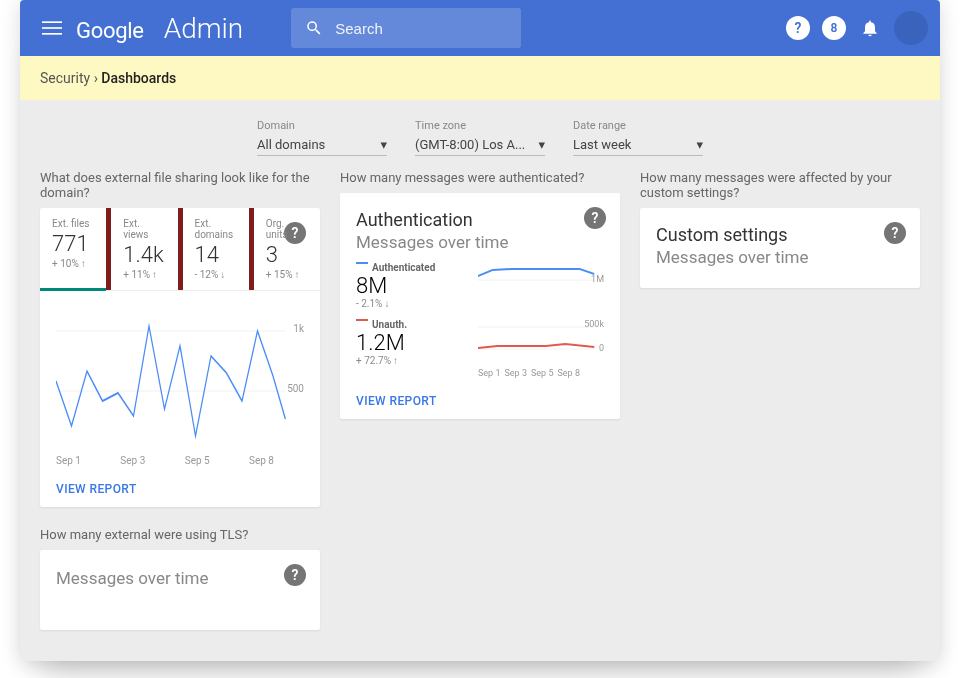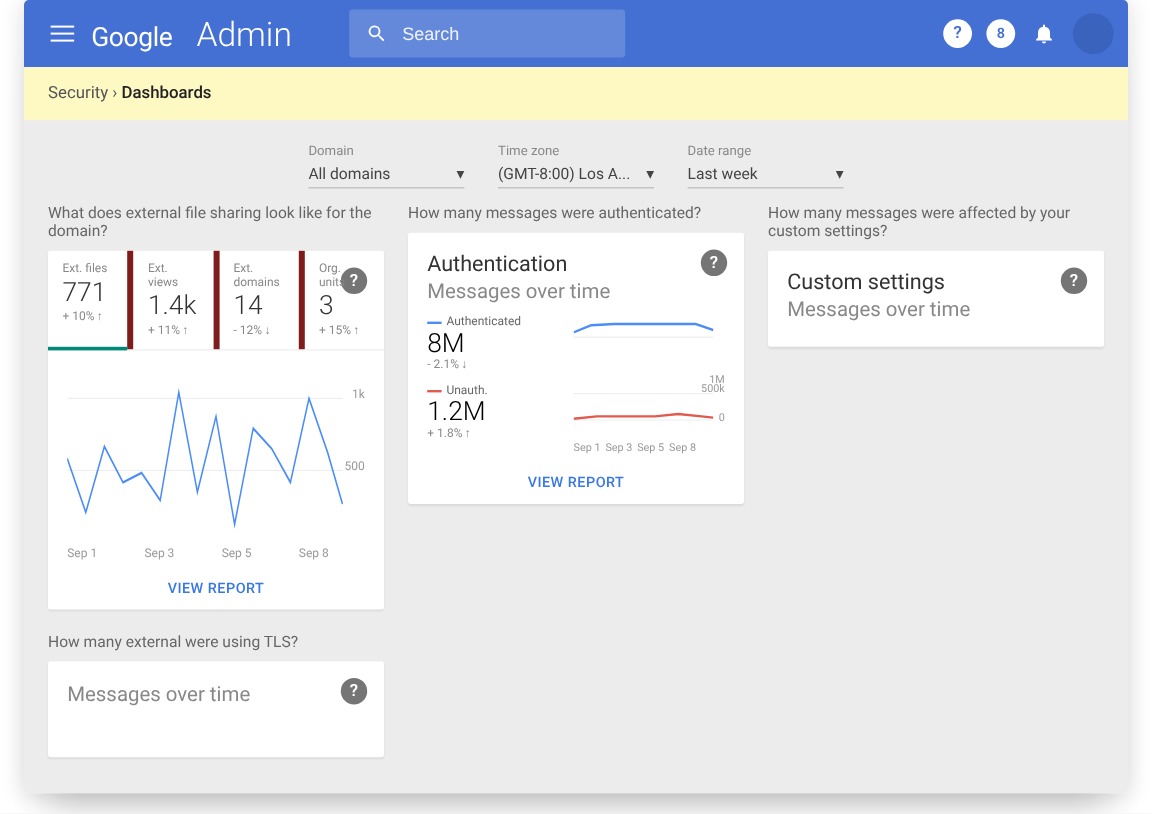--- a/index.html
+++ b/index.html
@@ -34,25 +34,25 @@
 .tab .tval{ font-size:22px; color:#333; font-weight:300; margin-top:2px;}
 .tab .tchange{ font-size:10px; color:#888; margin-top:2px;}
 .tab.active::after{ content:''; position:absolute; left:0; right:0; bottom:-1px; height:3px; background:#00897b;}
 .helpcirc{ position:absolute; right:14px; top:14px; width:22px; height:22px; border-radius:50%; background:#757575; color:#fff; display:flex; align-items:center; justify-content:center; font-size:14px; font-weight:600; cursor:pointer;}
 .card h3{ font-size:18px; color:#333; font-weight:400;}
 .card .sub{ font-size:17px; color:#888; margin-top:2px;}
 .chartzone{ position:relative; height:150px; margin-top:4px;}
 .chartzone svg{ width:100%; height:100%;}
 .xlabels{ display:flex; justify-content:space-between; font-size:10px; color:#999; padding:0 30px 0 0; margin-top:4px;}
 .ylabel{ position:absolute; right:0; font-size:10px; color:#999;}
-.viewreport{ text-align:center; padding-top:12px;}
+.viewreport{ text-align:left; padding-top:12px;}
 .viewreport a{ color:#3878e6; font-size:12px; font-weight:500; letter-spacing:0.4px; text-decoration:none; cursor:pointer;}
 .legend-row{ display:flex; align-items:flex-start; gap:12px; margin-top:10px;}
 .legend-left{ width:110px;}
-.legend-left .llabel{ font-size:10px; color:#666; display:flex; align-items:center; gap:4px;}
+.legend-left .llabel{ font-size:10px; color:#666; display:flex; align-items:flex-start; gap:4px;font-weight:bold;}
 .legend-left .llabel .dash{ width:12px; height:2px;}
 .legend-left .lval{ font-size:22px; color:#000000; font-weight:300;}
 .legend-left .lch{ font-size:10px; color:#888;}
 .legend-chart{ flex:1; position:relative; height:40px;}
 .legend-chart svg{width:100%; height:100%;}
 .legend-y{ position:absolute; right:0; font-size:9px; color:#999;}
 .auth-xlabels{display:flex; justify-content:space-between; font-size:9px; color:#999; padding-left:122px; padding-right:24px; margin-top:2px;}
 .arrow-up::after{content:'\2191'; color:#888; margin-left:2px;}
 .arrow-down::after{content:'\2193'; color:#888; margin-left:2px;}
 </style>
@@ -181,36 +181,36 @@
           <div class="legend-row">
             <div class="legend-left">
               <div class="llabel">
                   <span class="dash" style="background:#4b8df7;"></span>
                   <span>Authenticated</span>
                 </div>
               <div class="lval">8M</div>
               <div class="lch arrow-down">- 2.1%</div>
             </div>
             <div class="legend-chart">
-              <span class="legend-y" style="top:12px;margin-top:37px;">1M</span>
+              <span class="legend-y" style="top:12px;">1M</span>
               <svg viewBox="0 0 260 40" preserveAspectRatio="none">
                 <line x1="0" y1="18" x2="240" y2="18" stroke="#eee"></line>
                 <polyline fill="none" stroke="#4b8df7" stroke-width="2" points="0,14 30,8 70,7 120,7 170,7 210,7 240,12"></polyline>
               </svg>
             </div>
           </div>
 
           <div class="legend-row">
             <div class="legend-left">
               <div class="llabel">
                   <span class="dash" style="background:#e15a4e;"></span>
                   <span>Unauth.</span>
                 </div>
               <div class="lval">1.2M</div>
-              <div class="lch arrow-up">+ 1.8%</div>
+              <div class="lch arrow-up">+ 72.7%</div>
             </div>
             <div class="legend-chart">
               <span class="legend-y" style="top:0;">500k</span>
               <span class="legend-y" style="top:24px;">0</span>
               <svg viewBox="0 0 260 40" preserveAspectRatio="none">
                 <line x1="0" y1="8" x2="240" y2="8" stroke="#eee"></line>
                 <line x1="0" y1="30" x2="240" y2="30" stroke="#eee"></line>
                 <polyline fill="none" stroke="#e15a4e" stroke-width="2" points="0,29 40,27 90,27 140,27 180,25 220,27 240,28"></polyline>
               </svg>
             </div>

